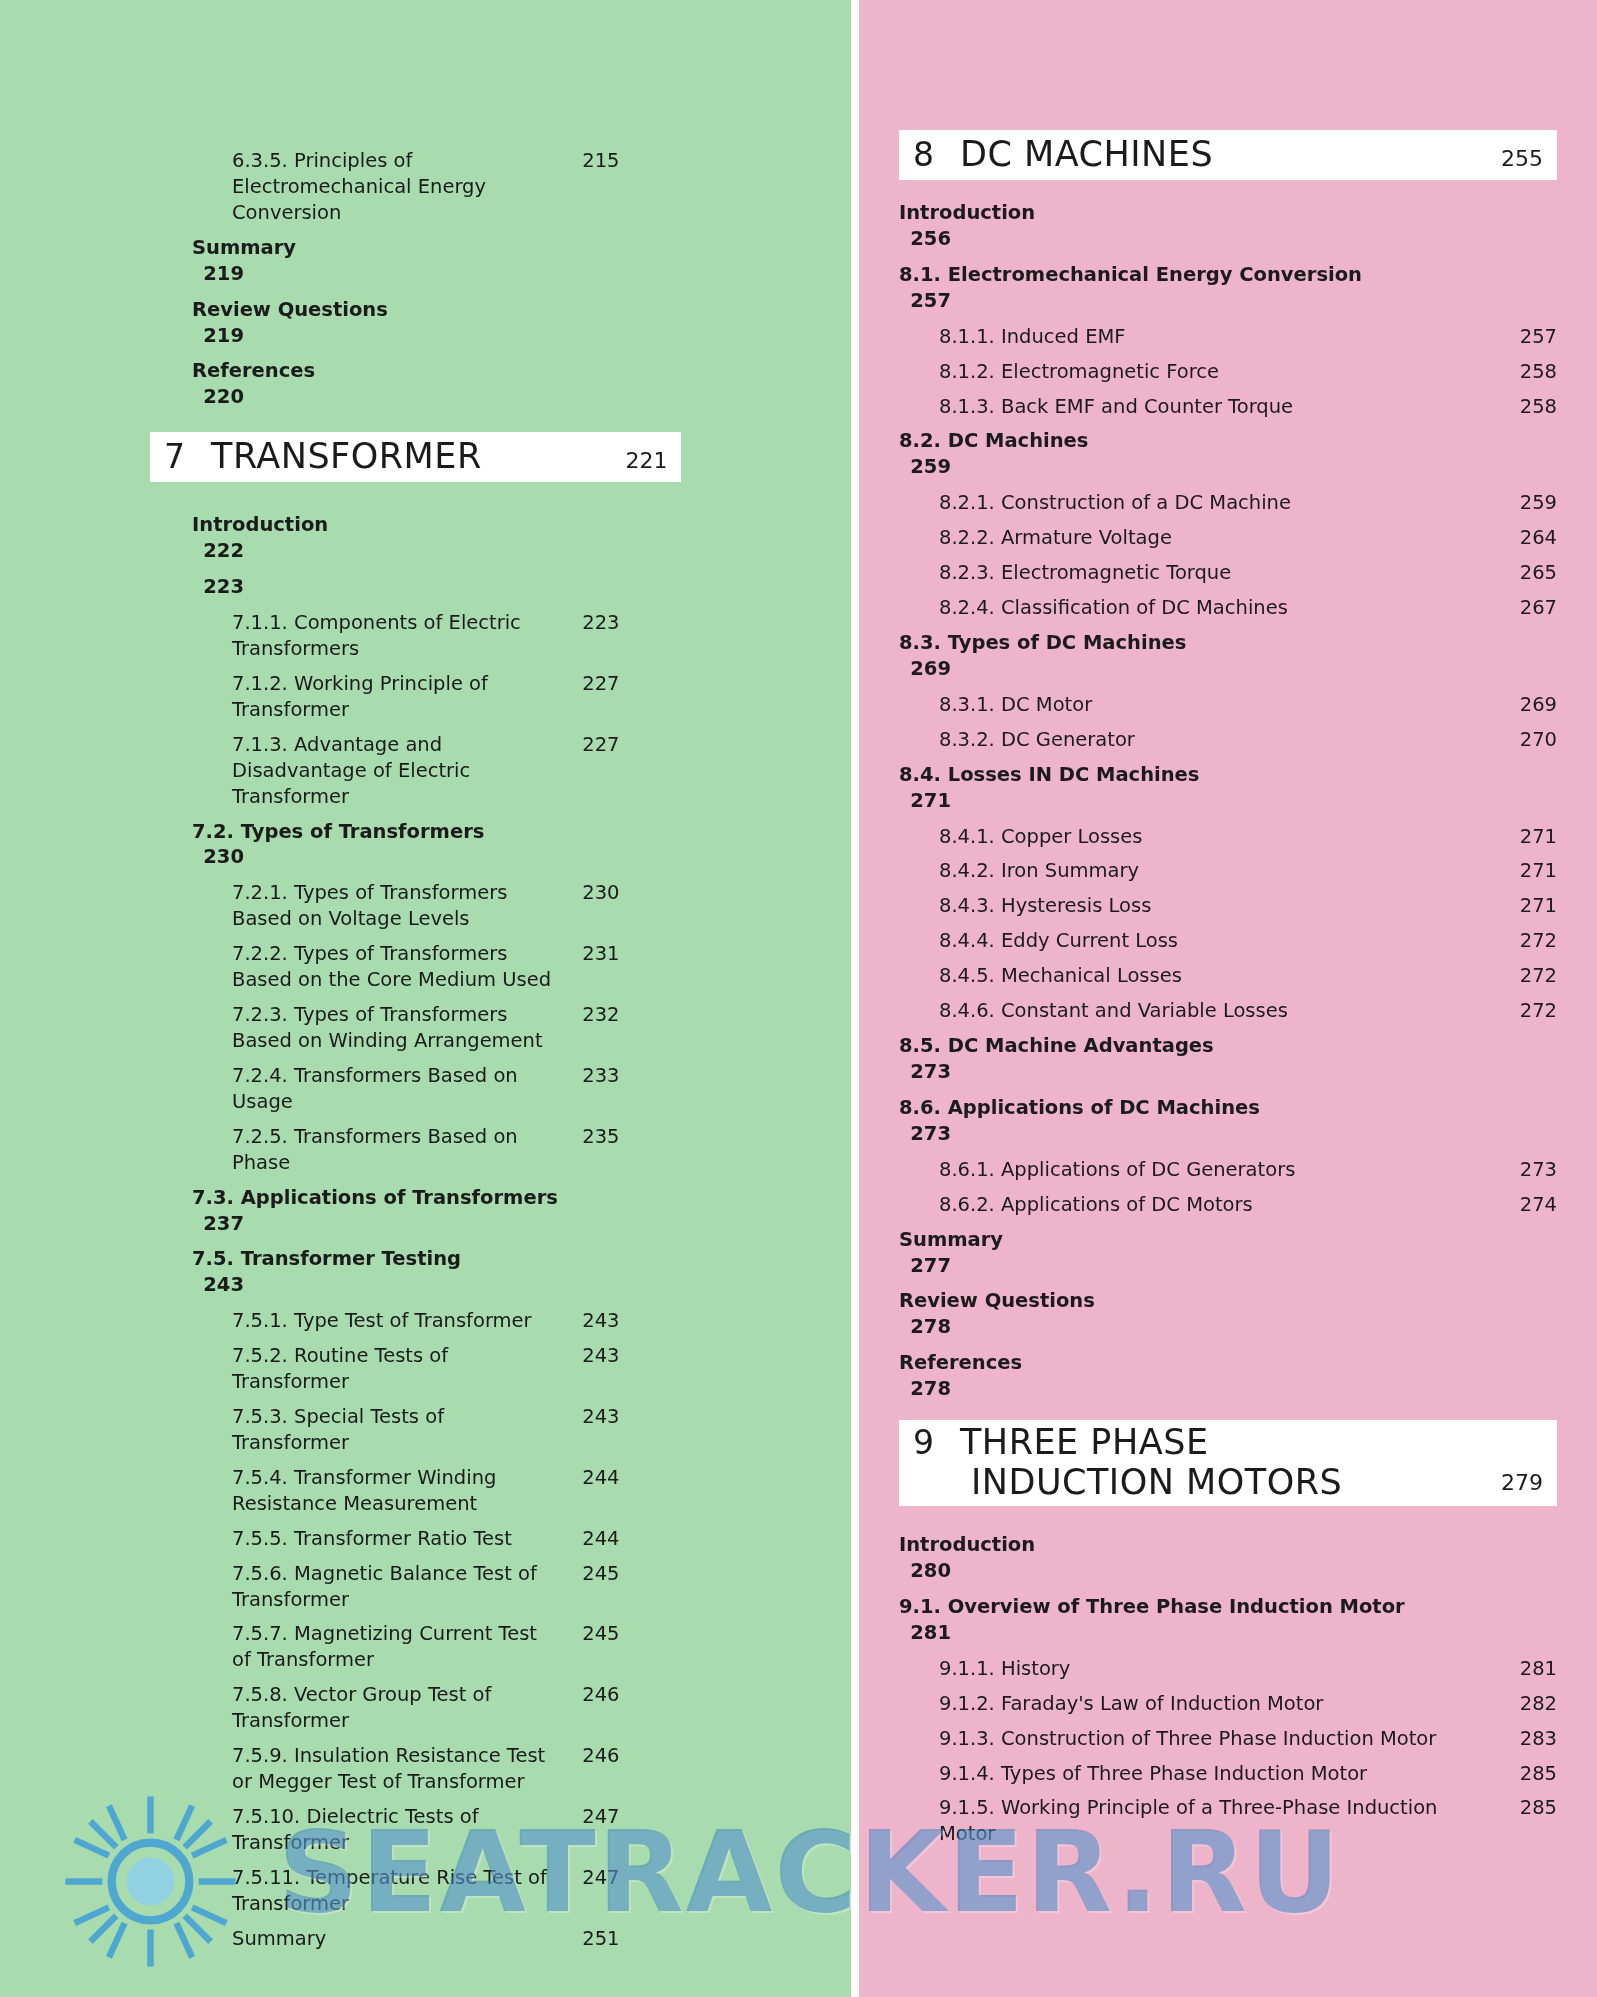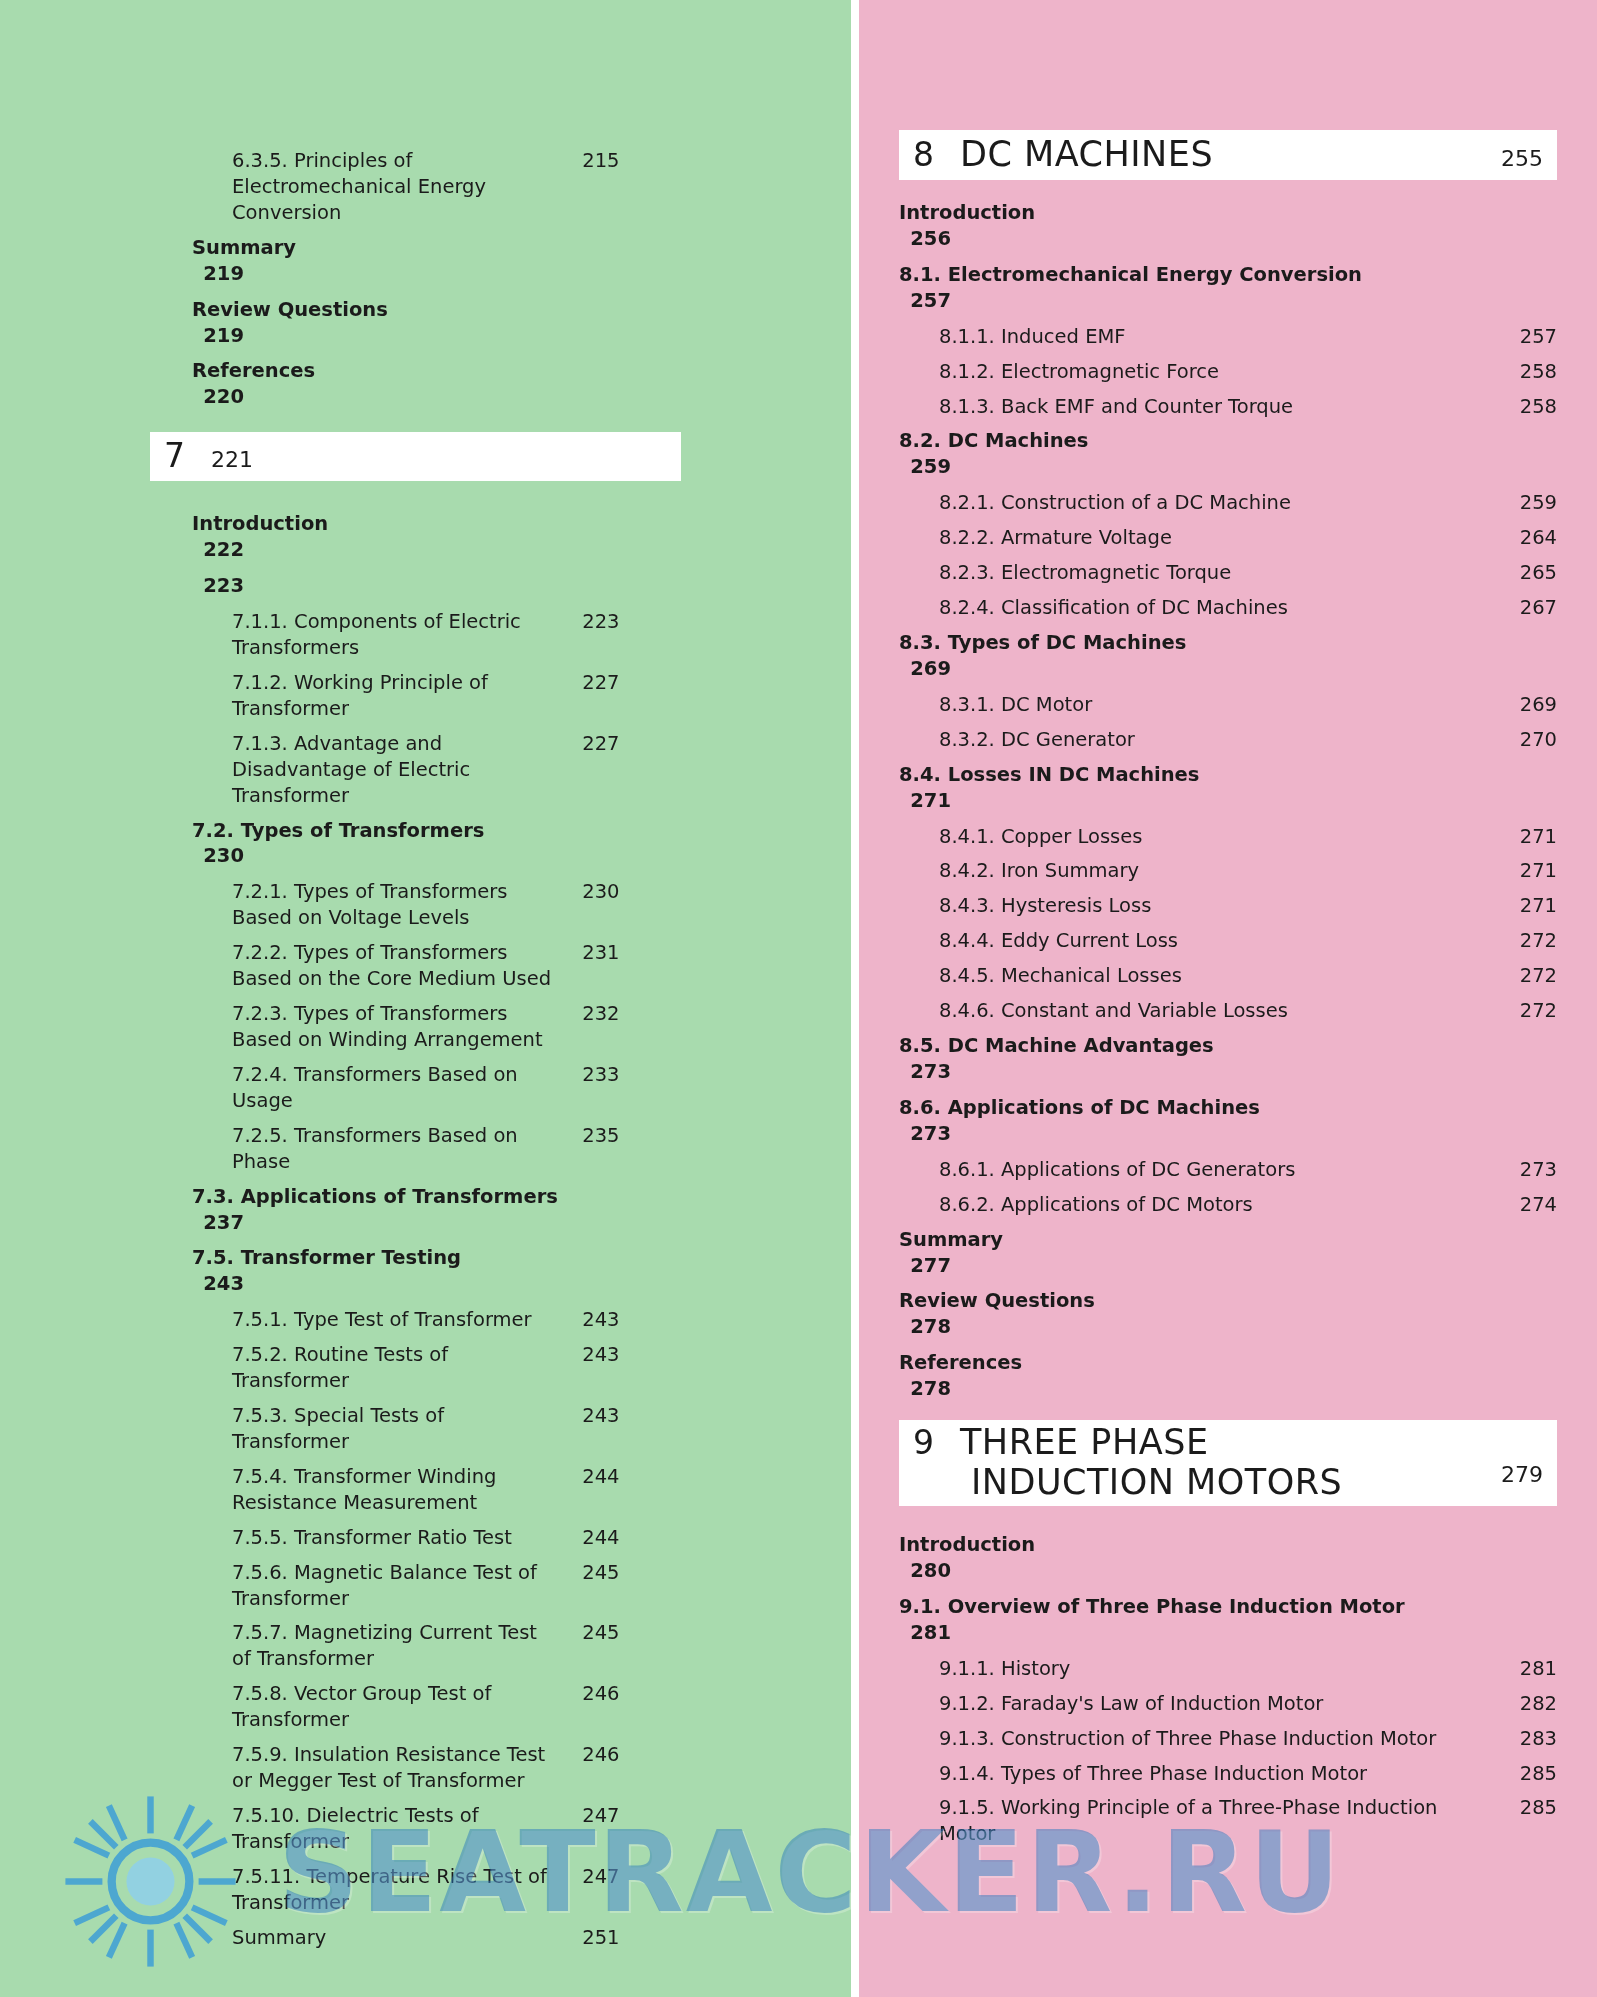--- a/index.html
+++ b/index.html
@@ -76,21 +76,21 @@
   .chapter-banner.two-line {
     display: block;
     padding: 2px 14px 4px 14px;
   }
   .chapter-banner.two-line .line1 {
     display: flex;
     align-items: baseline;
   }
   .chapter-banner.two-line .line2 {
     display: flex;
-    align-items: flex-start;
+    align-items: center;
     justify-content: space-between;
   }
 
   
   .entry {
     display: flex;
     align-items: flex-start;
     font-size: 19.5px;
     color: #1b1b1b;
     line-height: 1.33;
@@ -168,20 +168,21 @@
           <span class="pg">219</span>
         </div>
         <div class="entry lvl1">
           <span class="label">References</span>
           <span class="pg">220</span>
         </div>
       </div>
 
       <div class="chapter-banner" style="margin-left:-42px; margin-right:-62px;">
         <span class="num">7</span>
+        <span class="title">TRANSFORMER</span>
         <span class="pg">221</span>
       </div>
 
       <div class="spacer-sm"></div>
 
       <div>
         <div class="entry lvl1">
             <span class="label">Introduction</span>
             <span class="pg">222</span>
           </div>

